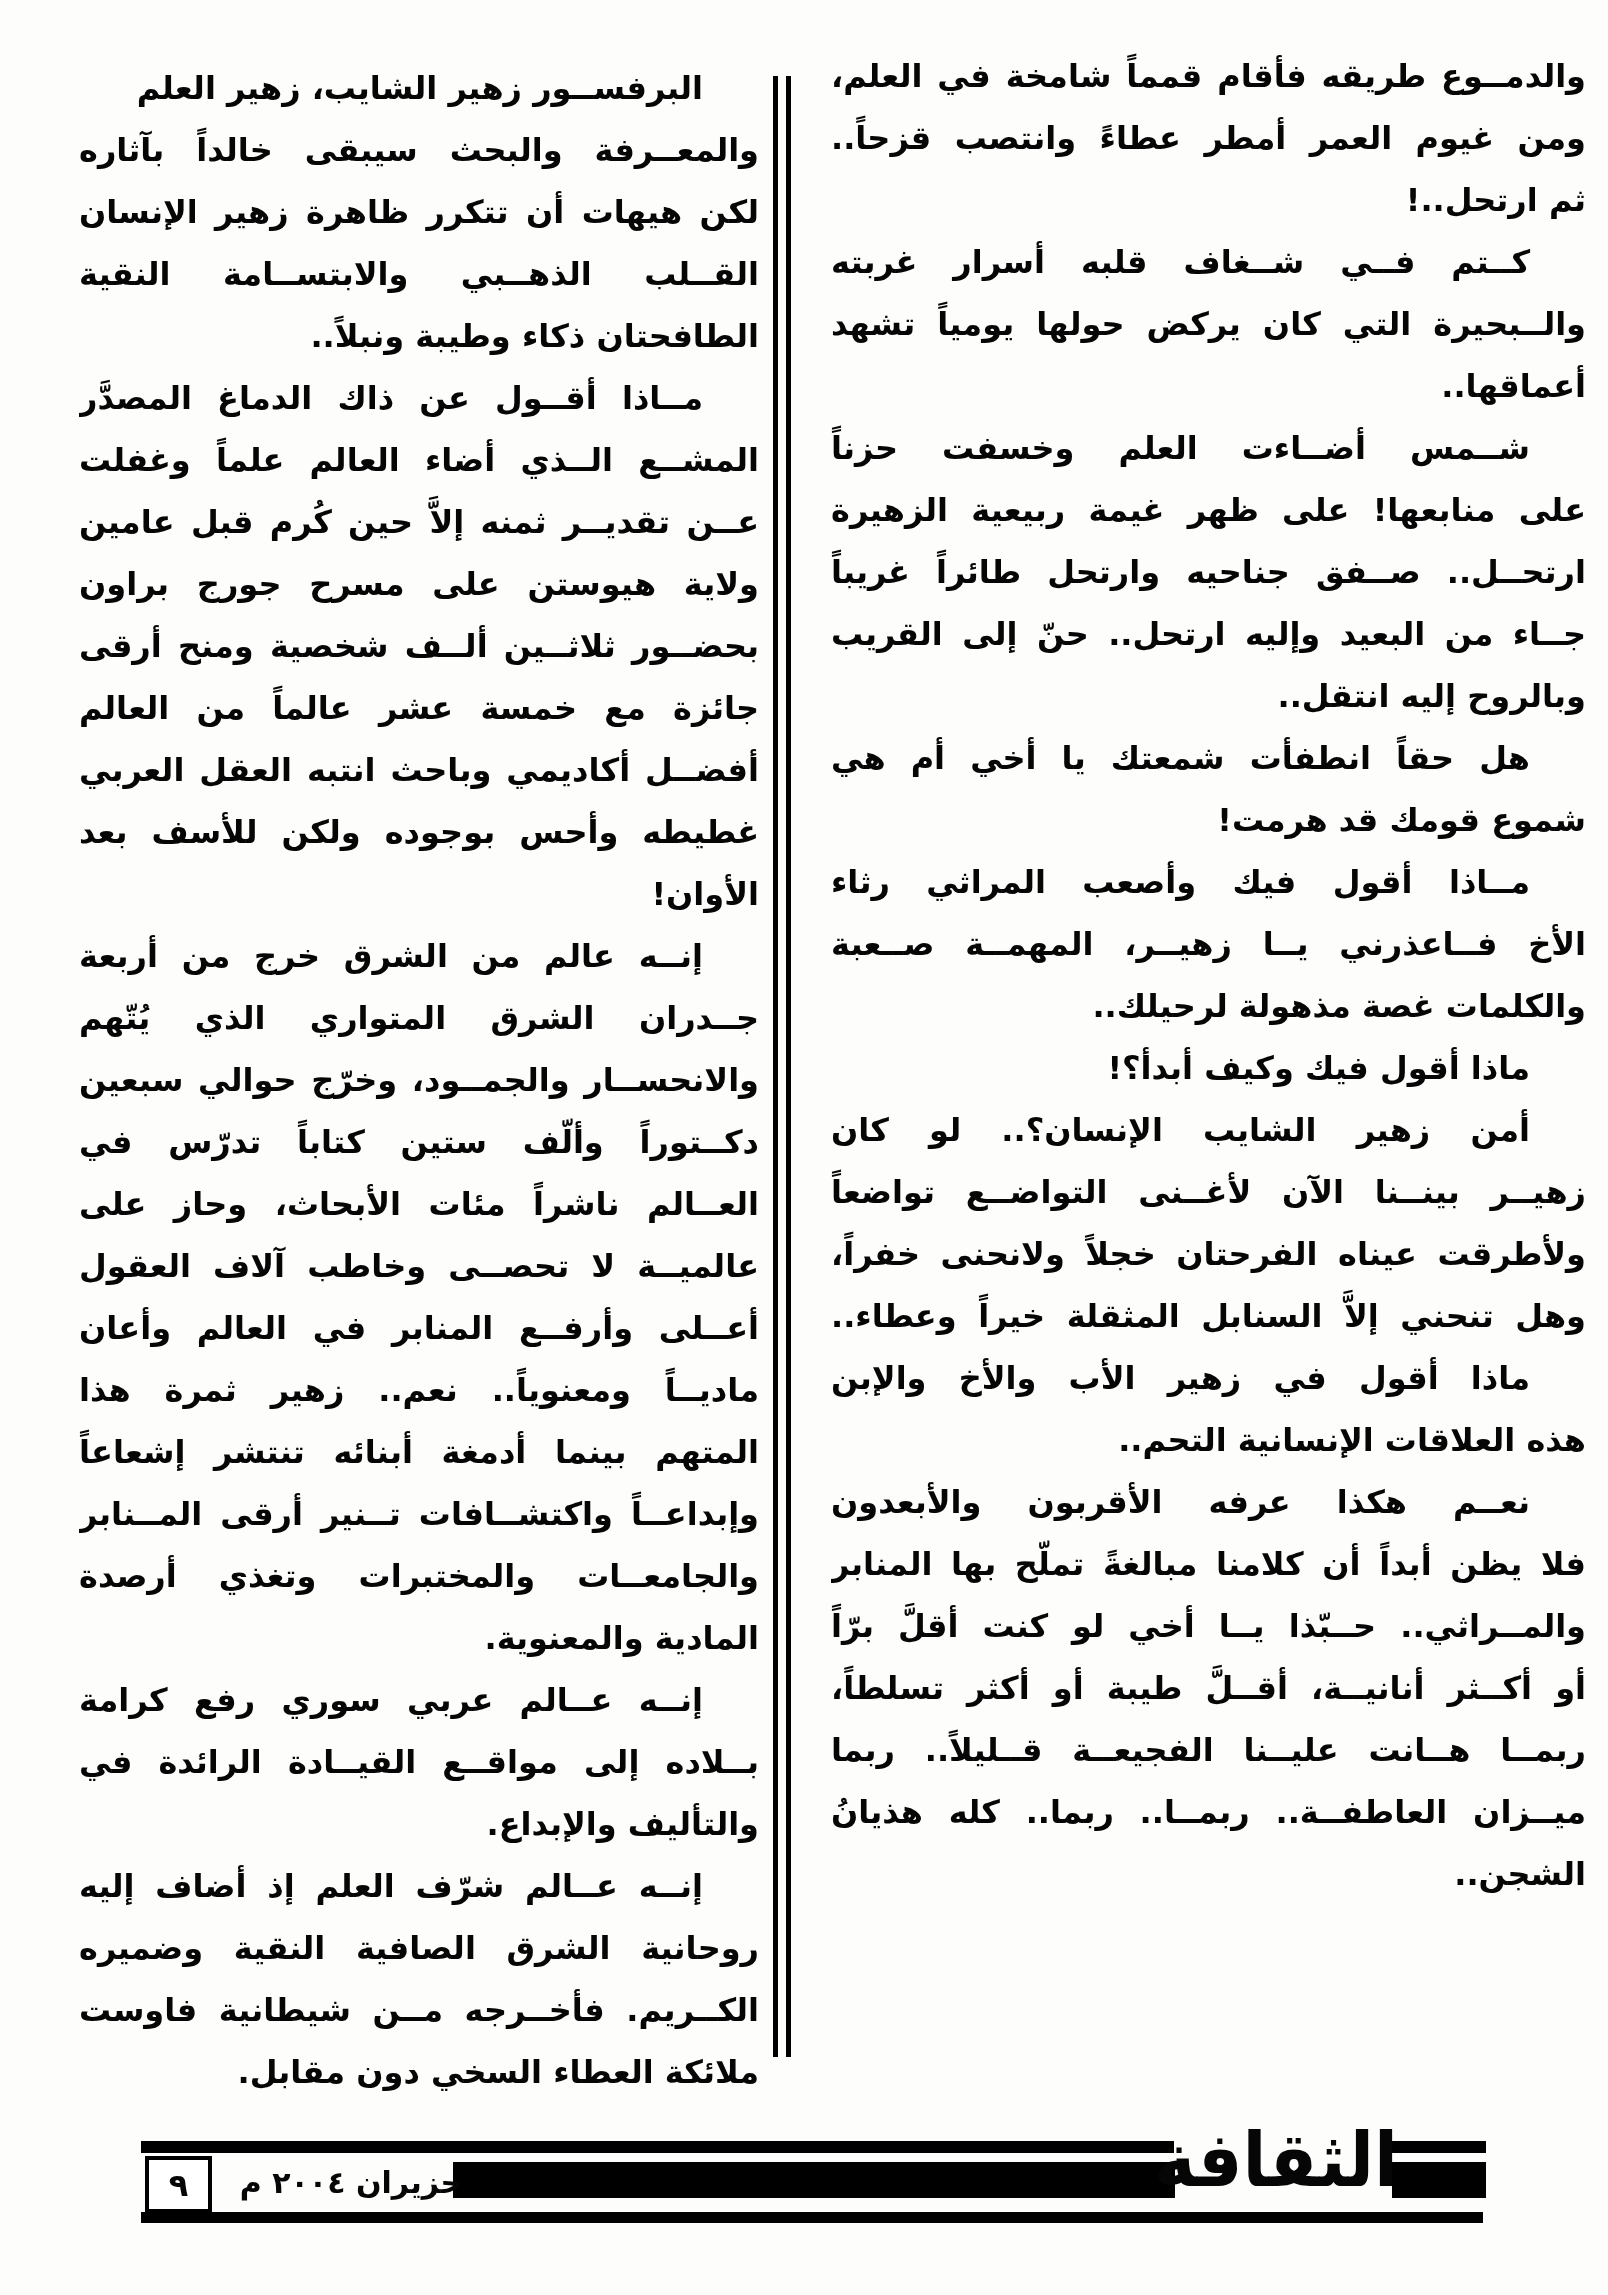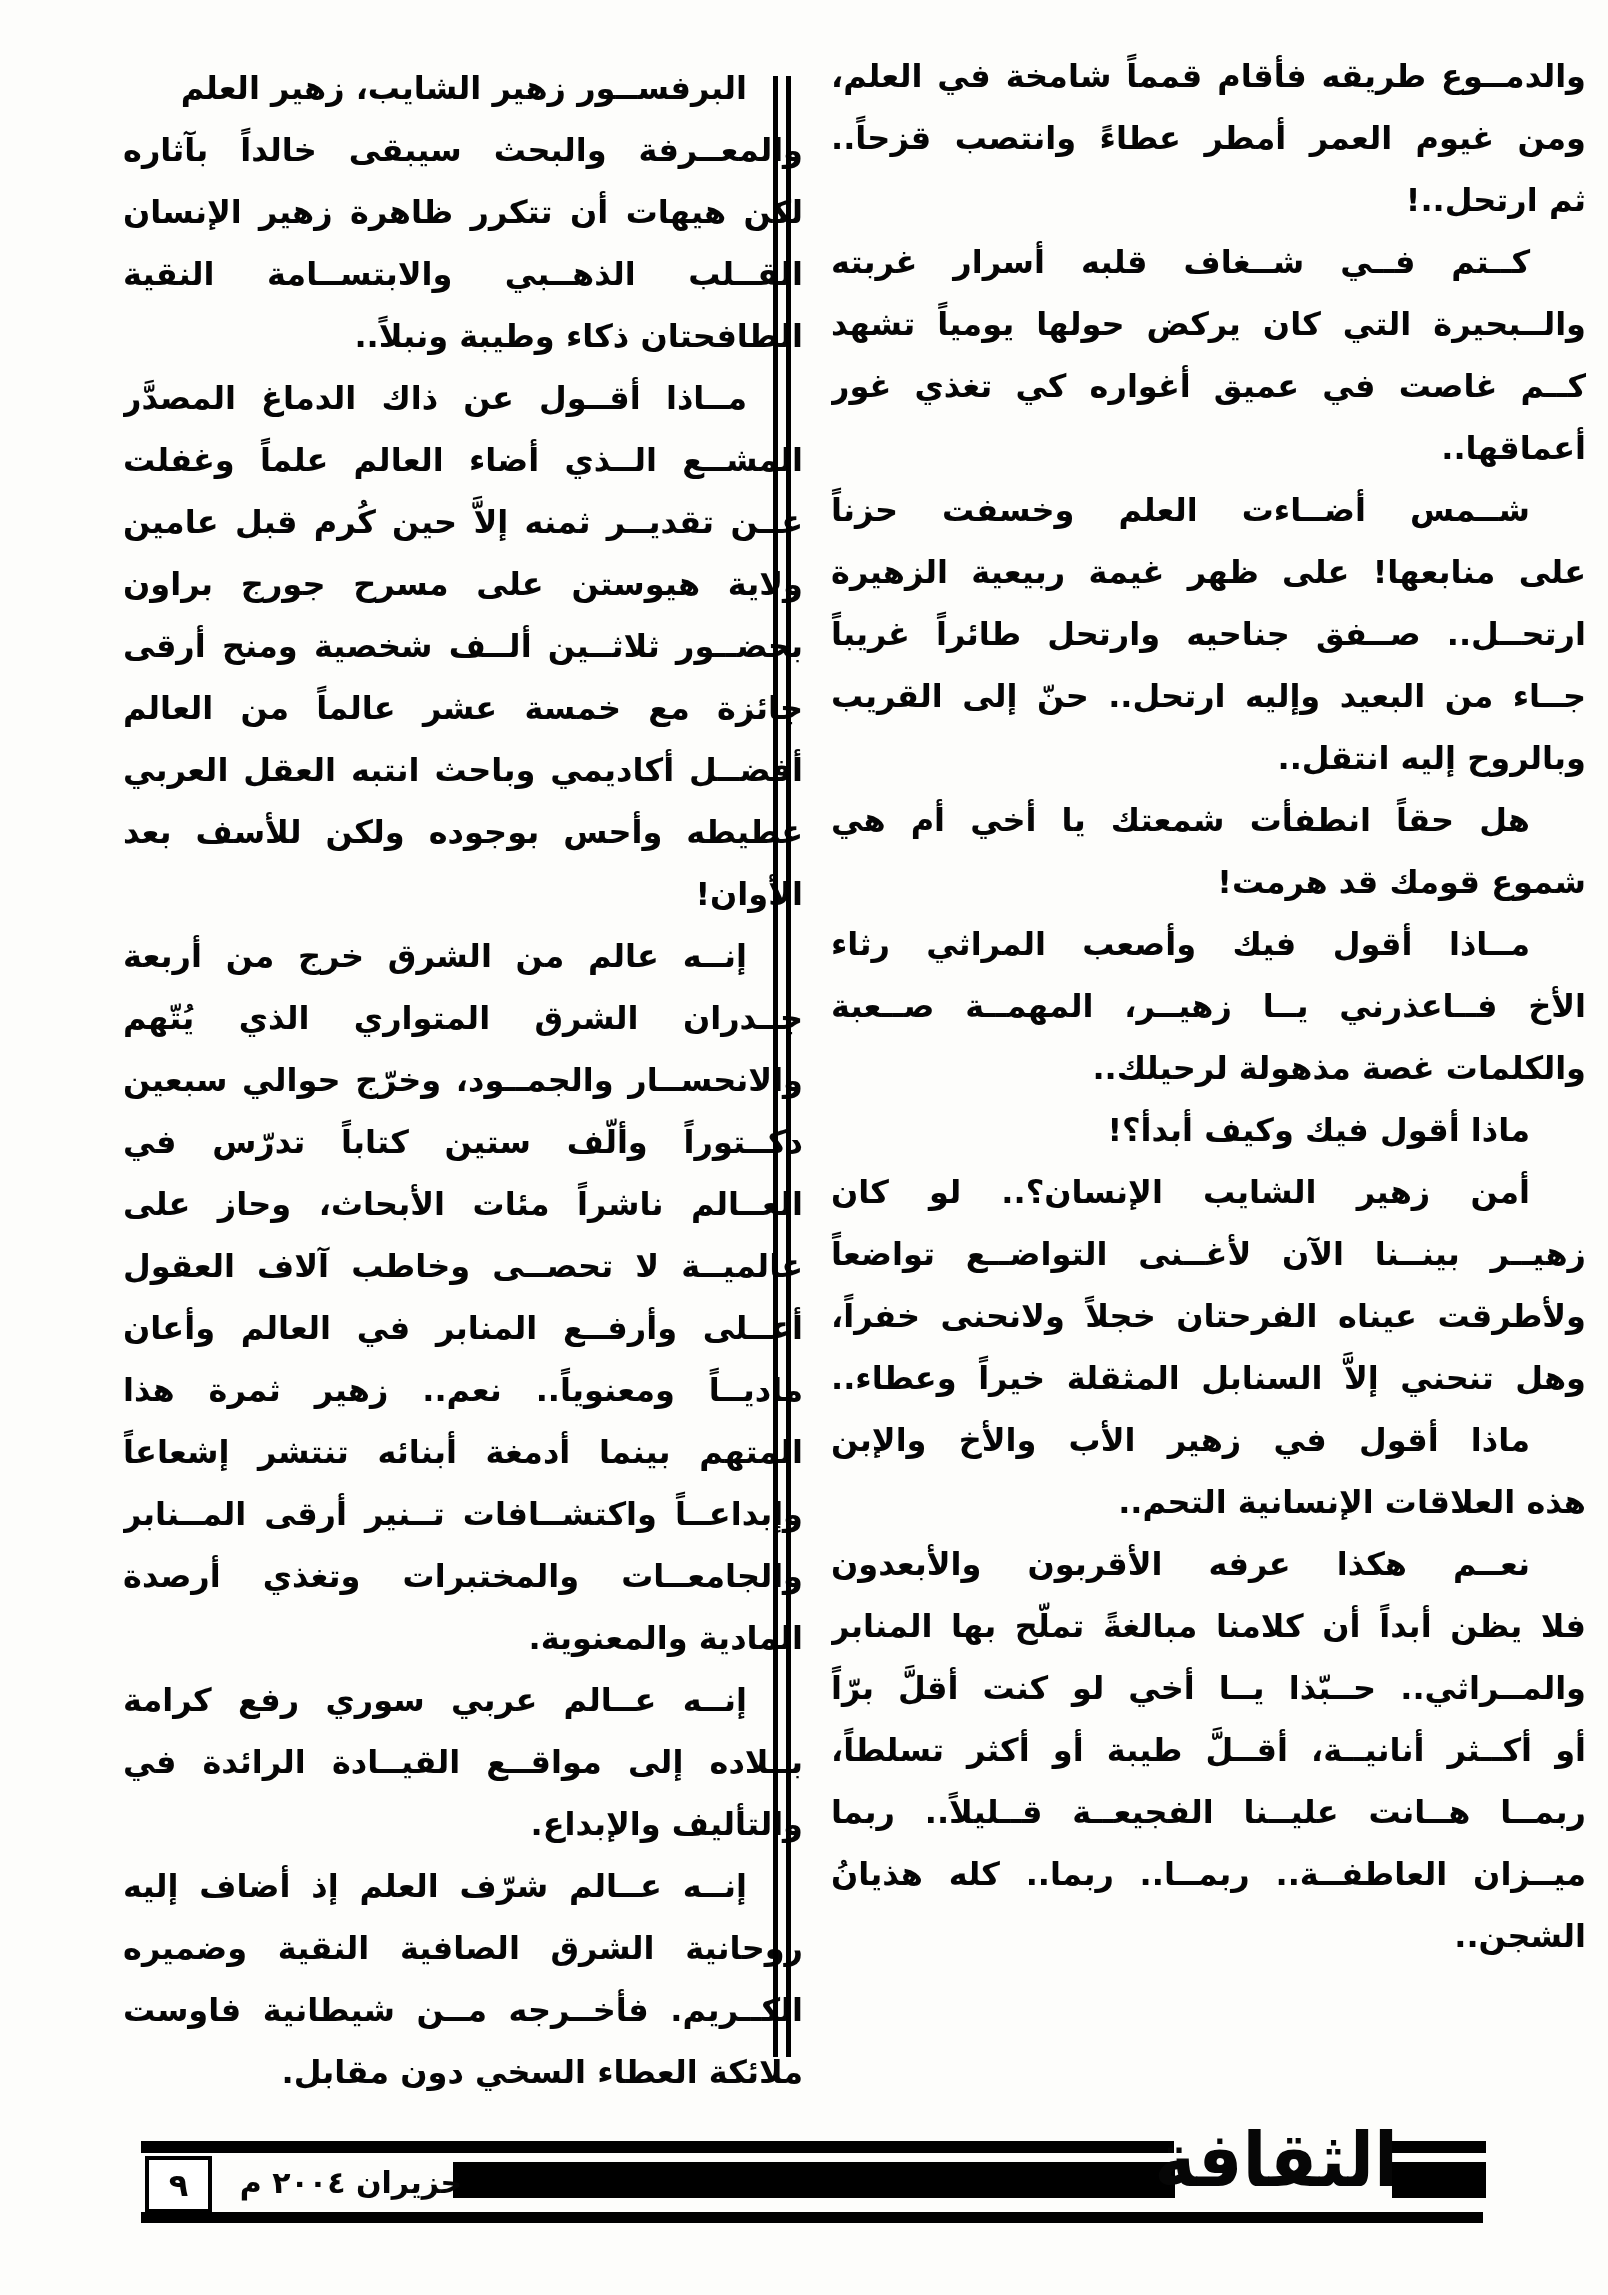--- a/index.html
+++ b/index.html
@@ -16,21 +16,21 @@
     color:#060606;
   }
   .col {
     position:absolute;
     direction:rtl;
     font-weight:bold;
     font-size:32px;
     color:#060606;
   }
   .col-right { left:831px; top:45px;  width:755px; }
-  .col-left  { left:79px;  top:57px;  width:680px;margin-left:44px; }
+  .col-left  { left:79px;  top:57px;  width:680px; }
   .line {
     height:62px;
     line-height:62px;
     text-align:justify;
     text-align-last:justify;
     overflow:hidden;
     white-space:normal;
   }
   .line.indent { padding-right:56px; }
   .line.short  { text-align-last:right; }
@@ -82,21 +82,20 @@
 <body>
 
 <div class="page">
 
   <div class="col col-right" id="col-right">
       <div class="line">والدمــوع طريقه فأقام قمماً شامخة في العلم،</div>
       <div class="line">ومن غيوم العمر أمطر عطاءً وانتصب قزحاً..</div>
       <div class="line short">ثم ارتحل..!</div>
       <div class="line indent">كــتم فــي شــغاف قلبه أسرار غربته</div>
       <div class="line">والــبحيرة التي كان يركض حولها يومياً تشهد</div>
-      <div class="line">كــم غاصت في عميق أغواره كي تغذي غور</div>
       <div class="line short">أعماقها..</div>
       <div class="line indent">شــمس أضــاءت العلم وخسفت حزناً</div>
       <div class="line">على منابعها! على ظهر غيمة ربيعية الزهيرة</div>
       <div class="line">ارتحــل.. صــفق جناحيه وارتحل طائراً غريباً</div>
       <div class="line">جــاء من البعيد وإليه ارتحل.. حنّ إلى القريب</div>
       <div class="line short">وبالروح إليه انتقل..</div>
       <div class="line indent">هل حقاً انطفأت شمعتك يا أخي أم هي</div>
       <div class="line short">شموع قومك قد هرمت!</div>
       <div class="line indent">مــاذا أقول فيك وأصعب المراثي رثاء</div>
       <div class="line">الأخ فــاعذرني يــا زهيــر، المهمــة صــعبة</div>

